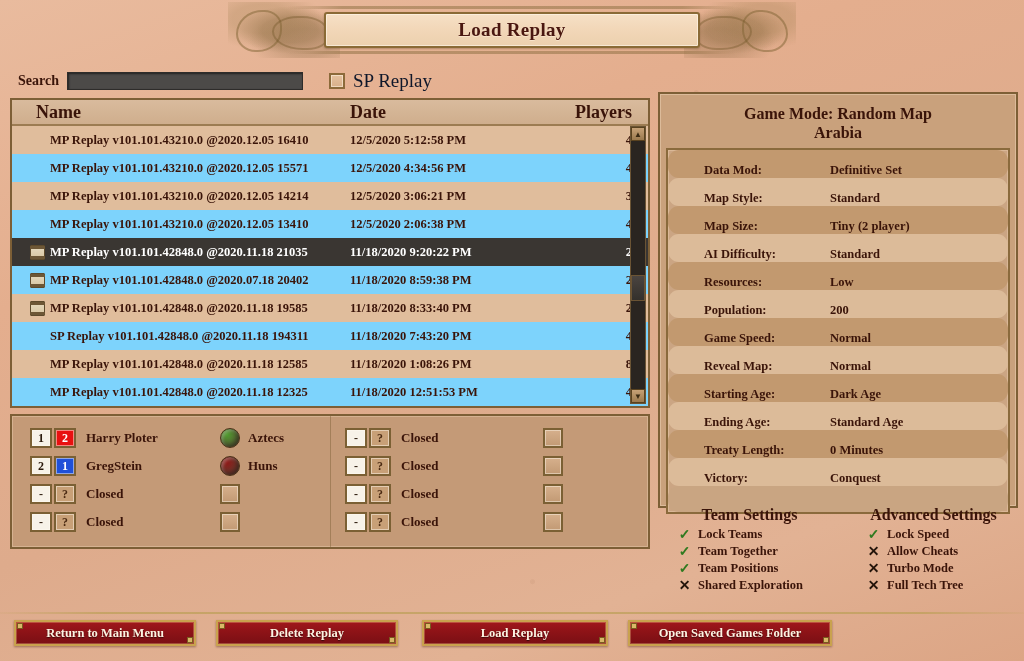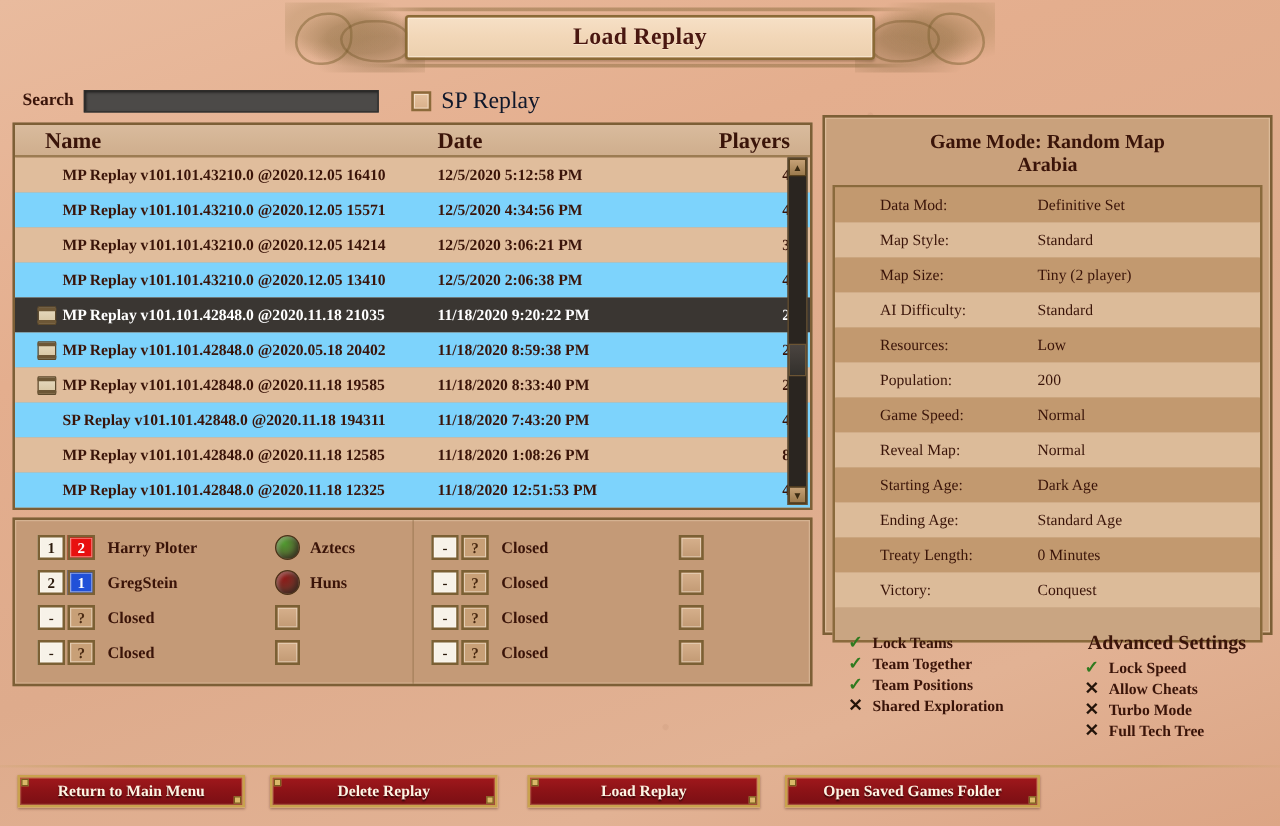--- a/index.html
+++ b/index.html
@@ -205,22 +205,22 @@
   .info-title {
     text-align: center; font-size: 16px; font-weight: bold; color: #3a1409;
     line-height: 19px; padding: 4px 0 6px;
   }
   .info-rows {
     border: 2px solid #8a6a3c;
     background: #cba583;
     box-shadow: inset 0 0 0 1px rgba(245,220,190,0.35);
   }
   .irow {
-    display: flex; height: 28px; align-items: center;
-    font-size: 12.5px; font-weight: normal; color: #3a1409;
+    display: flex; height: 28px; align-items: flex-end;
+    font-size: 12.5px; font-weight: bold; color: #3a1409; border-radius: 11px;
   }
   .irow.odd  { background: #c2996f; }
   .irow.even { background: #dcbb99; }
   .irow-label { width: 162px; padding-left: 36px; }
   .irow-value { flex: 1; }
   .irow.blank { height: 26px; background: #c9a582; }
 
   
   .settings-wrap {
     position: absolute; left: 660px; top: 506px; width: 358px; height: 98px;
@@ -335,21 +335,21 @@
         <div class="col-name">
           <span class="scroll-icon"></span>
           <span>MP Replay v101.101.42848.0 @2020.11.18 21035</span>
         </div>
         <div class="col-date">11/18/2020 9:20:22 PM</div>
         <div class="col-players">2</div>
       </div>
       <div class="row even">
         <div class="col-name">
           <span class="scroll-icon"></span>
-          <span>MP Replay v101.101.42848.0 @2020.05.18 20402</span>
+          <span>MP Replay v101.101.42848.0 @2020.07.18 20402</span>
         </div>
         <div class="col-date">11/18/2020 8:59:38 PM</div>
         <div class="col-players">2</div>
       </div>
       <div class="row odd">
         <div class="col-name">
           <span class="scroll-icon"></span>
           <span>MP Replay v101.101.42848.0 @2020.11.18 19585</span>
         </div>
         <div class="col-date">11/18/2020 8:33:40 PM</div>
@@ -530,20 +530,21 @@
       <div class="irow even">
         <div class="irow-label">Victory:</div>
         <div class="irow-value">Conquest</div>
       </div>
       <div class="irow blank"></div>
     </div>
 </div>
 
 <div class="settings-wrap">
   <div class="set-col left">
+    <div class="set-head">Team Settings</div>
     <div id="team-items">
         <div class="set-item">
           <span class="mark yes">✓</span>
           <span>Lock Teams</span>
         </div>
         <div class="set-item">
           <span class="mark yes">✓</span>
           <span>Team Together</span>
         </div>
         <div class="set-item">

